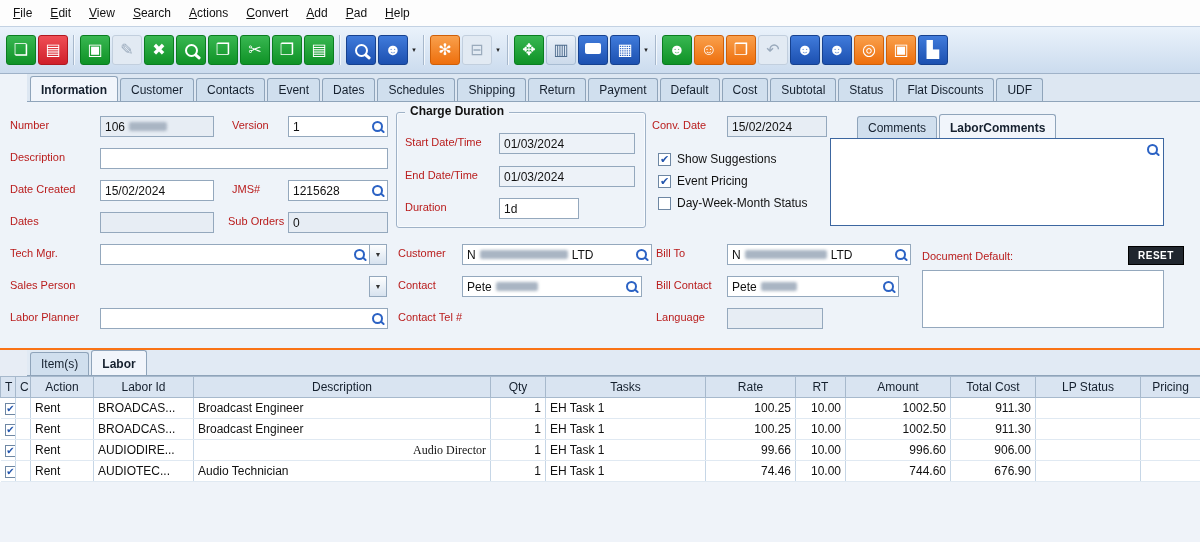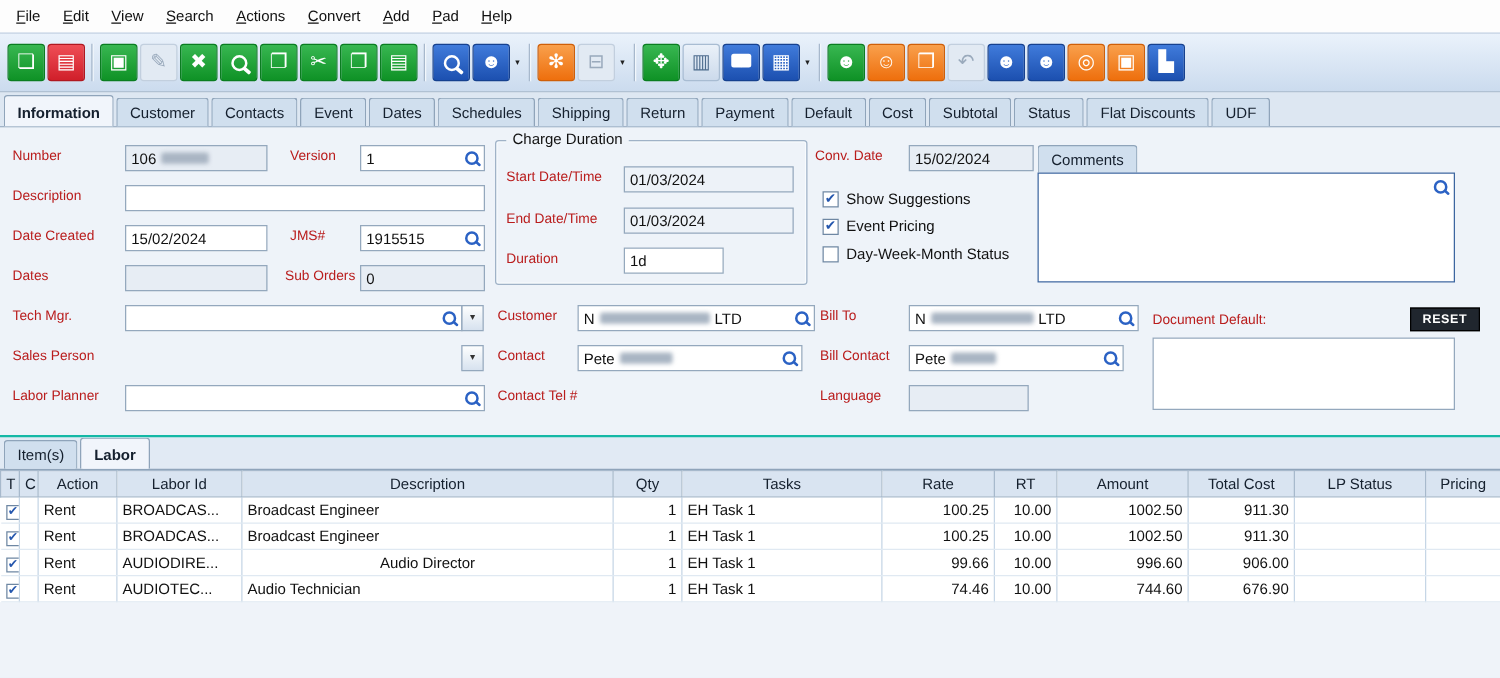--- a/index.html
+++ b/index.html
@@ -41,53 +41,53 @@
     right:-4px;bottom:-2px;transform:rotate(42deg);}
   .glass.big{width:13px;height:13px;border:2px solid #fff;}
   .glass.big::after{content:"";position:absolute;width:7px;height:3px;border-radius:1px;background:#fff;
     right:-5px;bottom:-3px;transform:rotate(42deg);}
   .bubble{display:inline-block;width:16px;height:11px;background:#fff;border-radius:2px;position:relative;margin-top:-4px;}
   .bubble::after{content:"";position:absolute;left:3px;bottom:-5px;width:0;height:0;
     border:5px solid transparent;border-top-color:#fff;border-right-width:0;}
 
   
   .tabstrip{height:28px;background:#dde7f2;display:flex;align-items:flex-end;padding-left:3px;
-    border-bottom:1px solid #8fa4ba;box-sizing:border-box;flex:0 0 auto;}
+    border-bottom:1px solid #8fa4ba;box-sizing:border-box;flex:0 0 auto;margin-left:27px;}
   .tab{font-size:12px;color:#15202e;background:#d0dfee;border:1px solid #8fa4ba;border-bottom:none;
     border-radius:3px 3px 0 0;padding:4px 10px 4px 10px;margin-right:2px;white-space:nowrap;cursor:default;}
   .tab.active{background:#f1f5fb;font-weight:bold;padding-top:6px;}
 
   
   .formpanel{position:relative;height:246px;background:#eef3f9;flex:0 0 auto;}
   .lbl{position:absolute;font-size:11px;color:#b91c1c;white-space:nowrap;}
   .fld{position:absolute;height:21px;background:#fff;border:1px solid #94a8bd;box-sizing:border-box;
     font-size:12px;color:#111;display:flex;align-items:center;padding:0 4px;overflow:hidden;white-space:nowrap;}
   .fld.ro{background:#e7edf4;}
   .fld.lt{background:#edf2f8;}
   .fld .glass.small{margin-left:auto;flex:0 0 auto;}
   .combo{position:absolute;width:18px;height:21px;box-sizing:border-box;border:1px solid #94a8bd;
     background:linear-gradient(#fdfefe,#d7e2ef);display:flex;align-items:center;justify-content:center;
     font-size:7px;color:#333;}
   .redact{display:inline-block;height:9px;border-radius:2px;background:#a9b5c3;filter:blur(1.5px);
     margin:0 4px;vertical-align:middle;flex:0 0 auto;}
   .groupbox{position:absolute;border:1px solid #9fb2c7;border-radius:3px;box-shadow:inset 0 0 0 1px #f8fbfe;}
-  .legend{position:absolute;top:-9px;left:8px;background:#eef3f9;padding:0 5px;font-size:12px;font-weight:normal;color:#111;}
+  .legend{position:absolute;top:-9px;left:8px;background:#eef3f9;padding:0 5px;font-size:12px;font-weight:bold;color:#111;}
   .cbrow{display:flex;align-items:center;gap:6px;}
   .cb{display:inline-block;width:13px;height:13px;box-sizing:border-box;background:#fff;border:1px solid #6e87a3;
     color:#2456ad;font-size:11px;line-height:11px;text-align:center;}
   .cb.small{width:12px;height:12px;font-size:10px;line-height:10px;}
   .cbl{font-size:12px;color:#111;}
   #pricing-checks{position:absolute;left:658px;top:50px;display:flex;flex-direction:column;gap:8px;}
   .commentsbox{position:absolute;background:#fff;border:1px solid #3c66a0;}
   .resetbtn{position:absolute;background:#20262e;color:#fff;font-size:10px;font-weight:bold;
     letter-spacing:.5px;padding:3px 9px;border:1px solid #000;cursor:default;}
   .docbox{position:absolute;background:#fff;border:1px solid #94a8bd;}
 
   
-  .bottom{flex:1 1 auto;display:flex;flex-direction:column;border-top:2px solid #14b8a6;background:#e7edf5;}
+  .bottom{flex:1 1 auto;display:flex;flex-direction:column;border-top:2px solid #f97316;background:#e7edf5;}
   .tabstrip.small{height:26px;background:#e1eaf4;}
   #labor-table{border-collapse:collapse;table-layout:fixed;width:1200px;font-size:12px;background:#fff;flex:0 0 auto;}
   #labor-table th{background:#d9e4f1;border:1px solid #a7b9cc;font-weight:normal;height:20px;
     padding:0 4px;color:#15202e;overflow:hidden;white-space:nowrap;}
   #labor-table td{background:#fff;border-right:1px solid #c6d6e6;border-bottom:1px solid #e0e9f2;height:20px;
     padding:0 4px;color:#111;overflow:hidden;white-space:nowrap;}
   .table-empty{flex:1 1 auto;background:#eff3f9;}
 </style>
 </head>
 <body>
@@ -234,21 +234,21 @@
     <div class="fld" style="left:100px;top:46px;width:288px">
       <span></span>
     </div>
 
     <span class="lbl" style="left:10px;top:81px">Date Created</span>
     <div class="fld" style="left:100px;top:78px;width:114px">
       <span>15/02/2024</span>
     </div>
     <span class="lbl" style="left:232px;top:81px">JMS#</span>
     <div class="fld" style="left:288px;top:78px;width:100px">
-      <span>1915515</span>
+      <span>1215628</span>
       <span class="glass small"></span>
     </div>
 
     <span class="lbl" style="left:10px;top:113px">Dates</span>
     <div class="fld ro" style="left:100px;top:110px;width:114px">
       <span></span>
     </div>
     <span class="lbl" style="left:228px;top:113px">Sub Orders</span>
     <div class="fld ro" style="left:288px;top:110px;width:100px">
       <span>0</span>
@@ -301,20 +301,21 @@
           <span class="cbl">Event Pricing</span>
         </div>
         <div class="cbrow">
           <span class="cb"></span>
           <span class="cbl">Day-Week-Month Status</span>
         </div>
       </div>
 
     <div class="tabstrip" id="comments-tabs" style="position:absolute;left:830px;top:12px;height:25px;background:transparent;border-bottom:none;padding-left:0">
         <div class="tab">Comments</div>
+        <div class="tab active">LaborComments</div>
       </div>
     <div class="commentsbox" style="left:830px;top:36px;width:332px;height:86px">
       <span style="position:absolute;right:5px;top:5px" class="glass small"></span>
       <span></span>
     </div>
 
     <span class="lbl" style="left:398px;top:145px">Customer</span>
     <div class="fld" style="left:462px;top:142px;width:190px">
       <span>N</span>
       <span class="redact" style="width:88px"></span>
@@ -421,21 +422,21 @@
             <td style="text-align: right;">1002.50</td>
             <td style="text-align: right;">911.30</td>
             <td style="text-align: center;"></td>
             <td style="text-align: left;"></td>
           </tr>
           <tr>
             <td style="text-align: center;"><span class="cb small on">✔</span></td>
             <td style="text-align: center;"></td>
             <td style="text-align: left;">Rent</td>
             <td style="text-align: left;">AUDIODIRE...</td>
-            <td style="text-align: center;">Audio Director</td>
+            <td style="text-align: right; font-family: Liberation Serif, serif;">Audio Director</td>
             <td style="text-align: right;">1</td>
             <td style="text-align: left;">EH Task 1</td>
             <td style="text-align: right;">99.66</td>
             <td style="text-align: right;">10.00</td>
             <td style="text-align: right;">996.60</td>
             <td style="text-align: right;">906.00</td>
             <td style="text-align: center;"></td>
             <td style="text-align: left;"></td>
           </tr>
           <tr>

